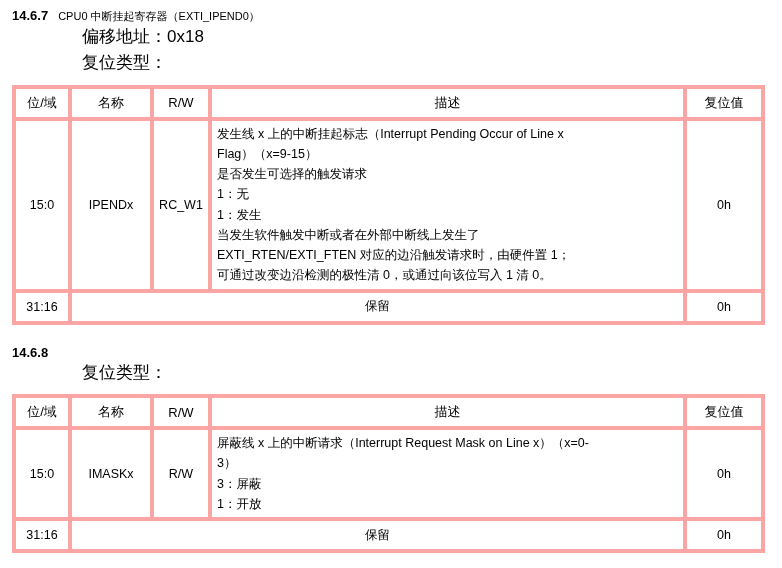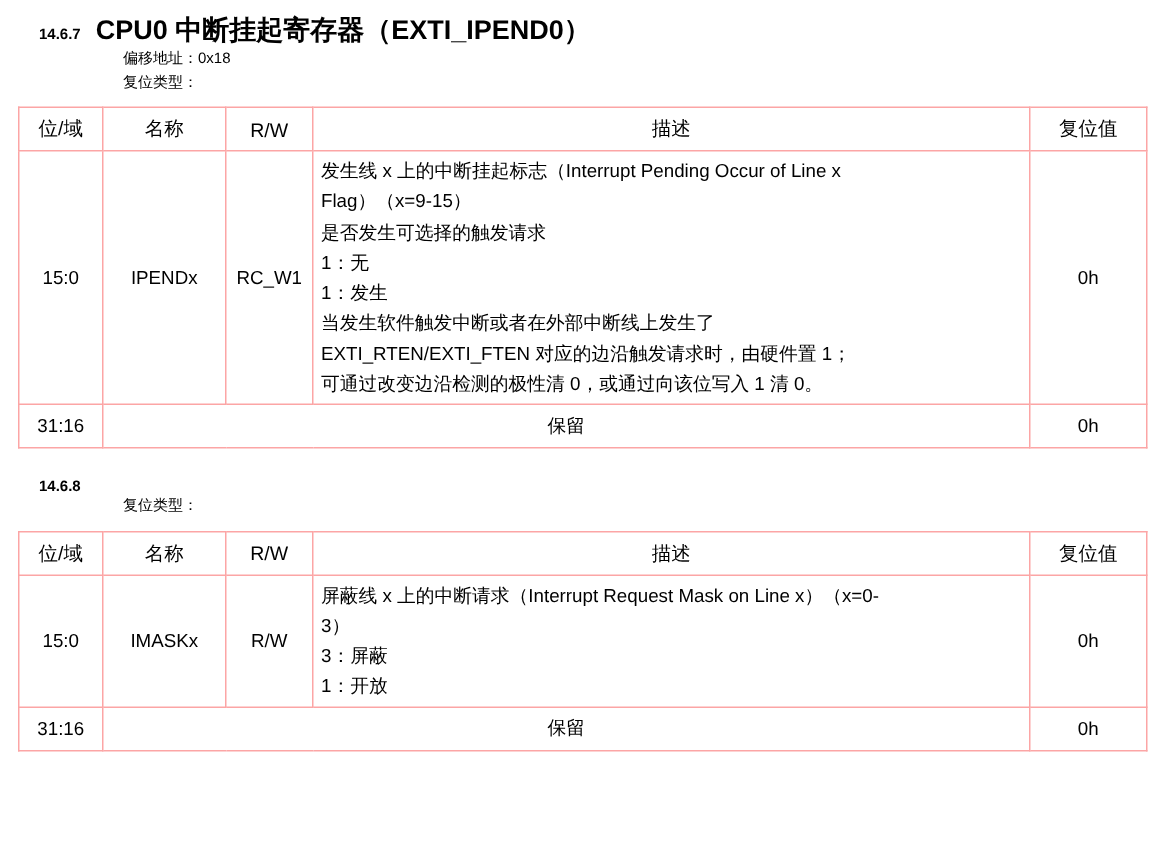--- a/index.html
+++ b/index.html
@@ -24,43 +24,42 @@
     margin: 0 0 0 0;
   }
   .sec-heading {
     display: flex;
     align-items: baseline;
     gap: 10px;
     font-weight: bold;
     padding-left: 12px;
   }
   .sec-num {
-    font-size: 10px;
+    font-size: 13px;
     font-weight: bold;
     letter-spacing: 0;
-    margin-left: 14px;
   }
   .sec-title {
-    font-size: 18px;
-    font-weight: bold;
+    font-size: 11px;
+    font-weight: normal;
   }
   .sub-line {
     padding-left: 82px;
-    font-size: 10px;
+    font-size: 17px;
     line-height: 1.55;
   }
   table.reg {
     border-collapse: collapse;
     width: 753px;
     margin-left: 12px;
     table-layout: fixed;
     font-size: 12.5px;
   }
   table.reg th, table.reg td {
-    border: 1px solid #fca5a5;
+    border: 4px solid #fca5a5;
     padding: 3px 5px;
     vertical-align: middle;
   }
   table.reg th {
     text-align: center;
     font-weight: normal;
     font-size: 13px;
     height: 22px;
   }
   .col-bits { width: 56px; }

